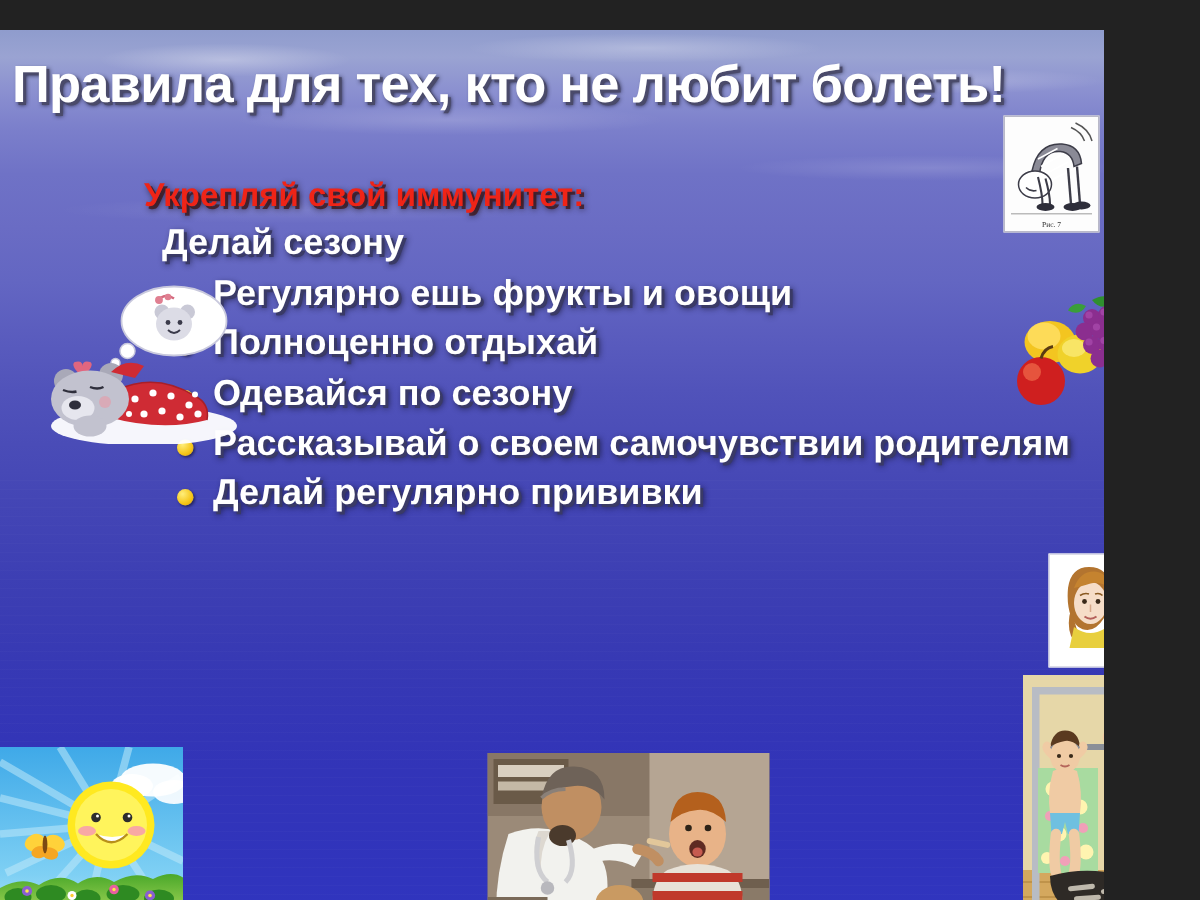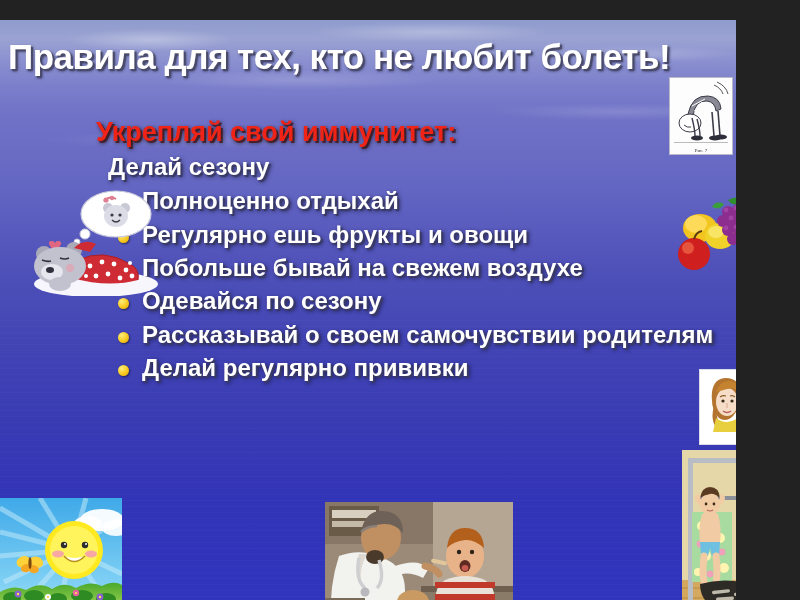--- a/index.html
+++ b/index.html
@@ -83,21 +83,21 @@
   }
 
   
   .body-block {
     position: absolute;
     left: 96px;
     top: 98px;
     width: 660px;
   }
   .heading-red {
-    font-size: 27px;
+    font-size: 22px;
     font-weight: 700;
     color: #ef2417;
     letter-spacing: 0px;
     text-shadow:
       2px 2px 0 rgba(60,20,20,.75),
       2px 2px 4px rgba(20,10,10,.8);
     margin: 0 0 8px 0;
     line-height: 1.05;
   }
   .line-plain {
@@ -210,29 +210,25 @@
 
   <div class="body-block">
 
     <div class="heading-red">Укрепляй свой иммунитет:</div>
 
     <div class="line-plain">Делай сезону</div>
 
     <ul class="bullets">
       <li>
         <span class="dot"></span>
-        <span>Полноценно отдыхай</span>
-      </li>
-      <li>
-        <span class="dot"></span>
         <span>Регулярно ешь фрукты и овощи</span>
       </li>
       <li>
         <span class="dot"></span>
-        <span>Побольше бывай на свежем воздухе</span>
+        <span>Полноценно отдыхай</span>
       </li>
       <li>
         <span class="dot"></span>
         <span>Одевайся по сезону</span>
       </li>
       <li>
         <span class="dot"></span>
         <span>Рассказывай о своем самочувствии родителям</span>
       </li>
       <li>

